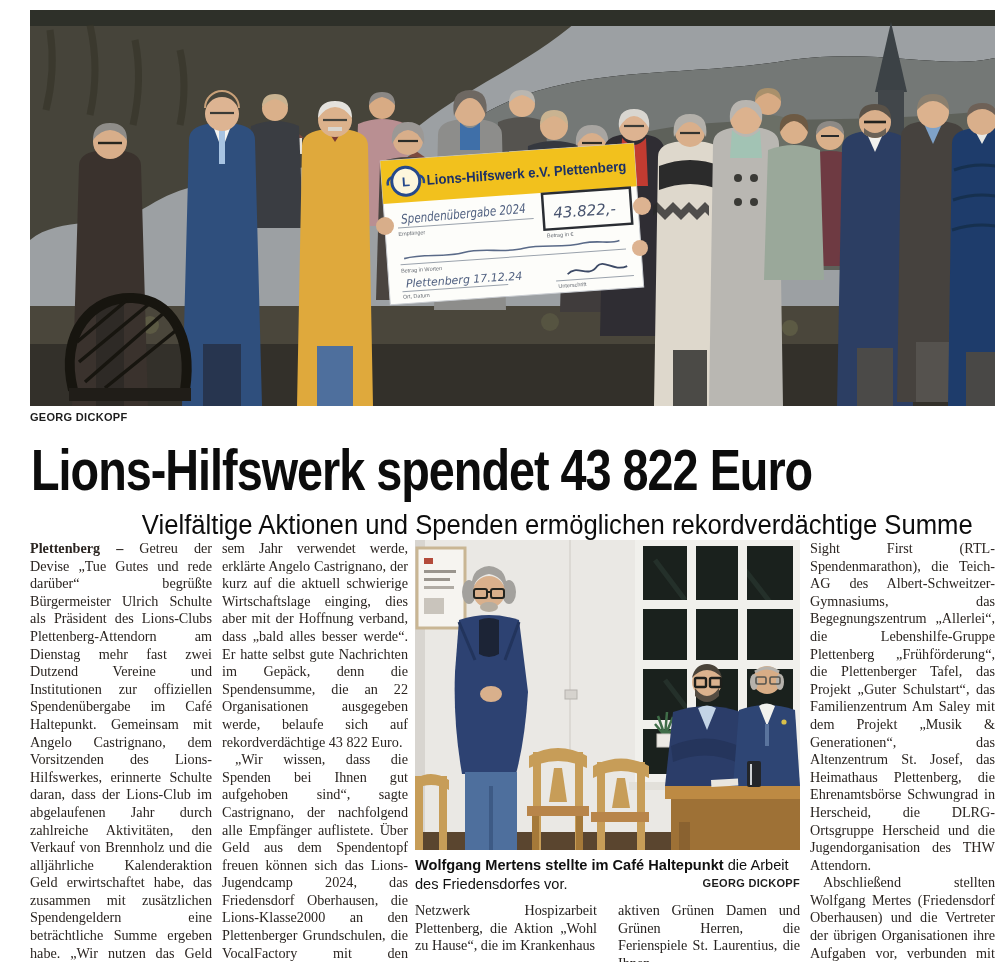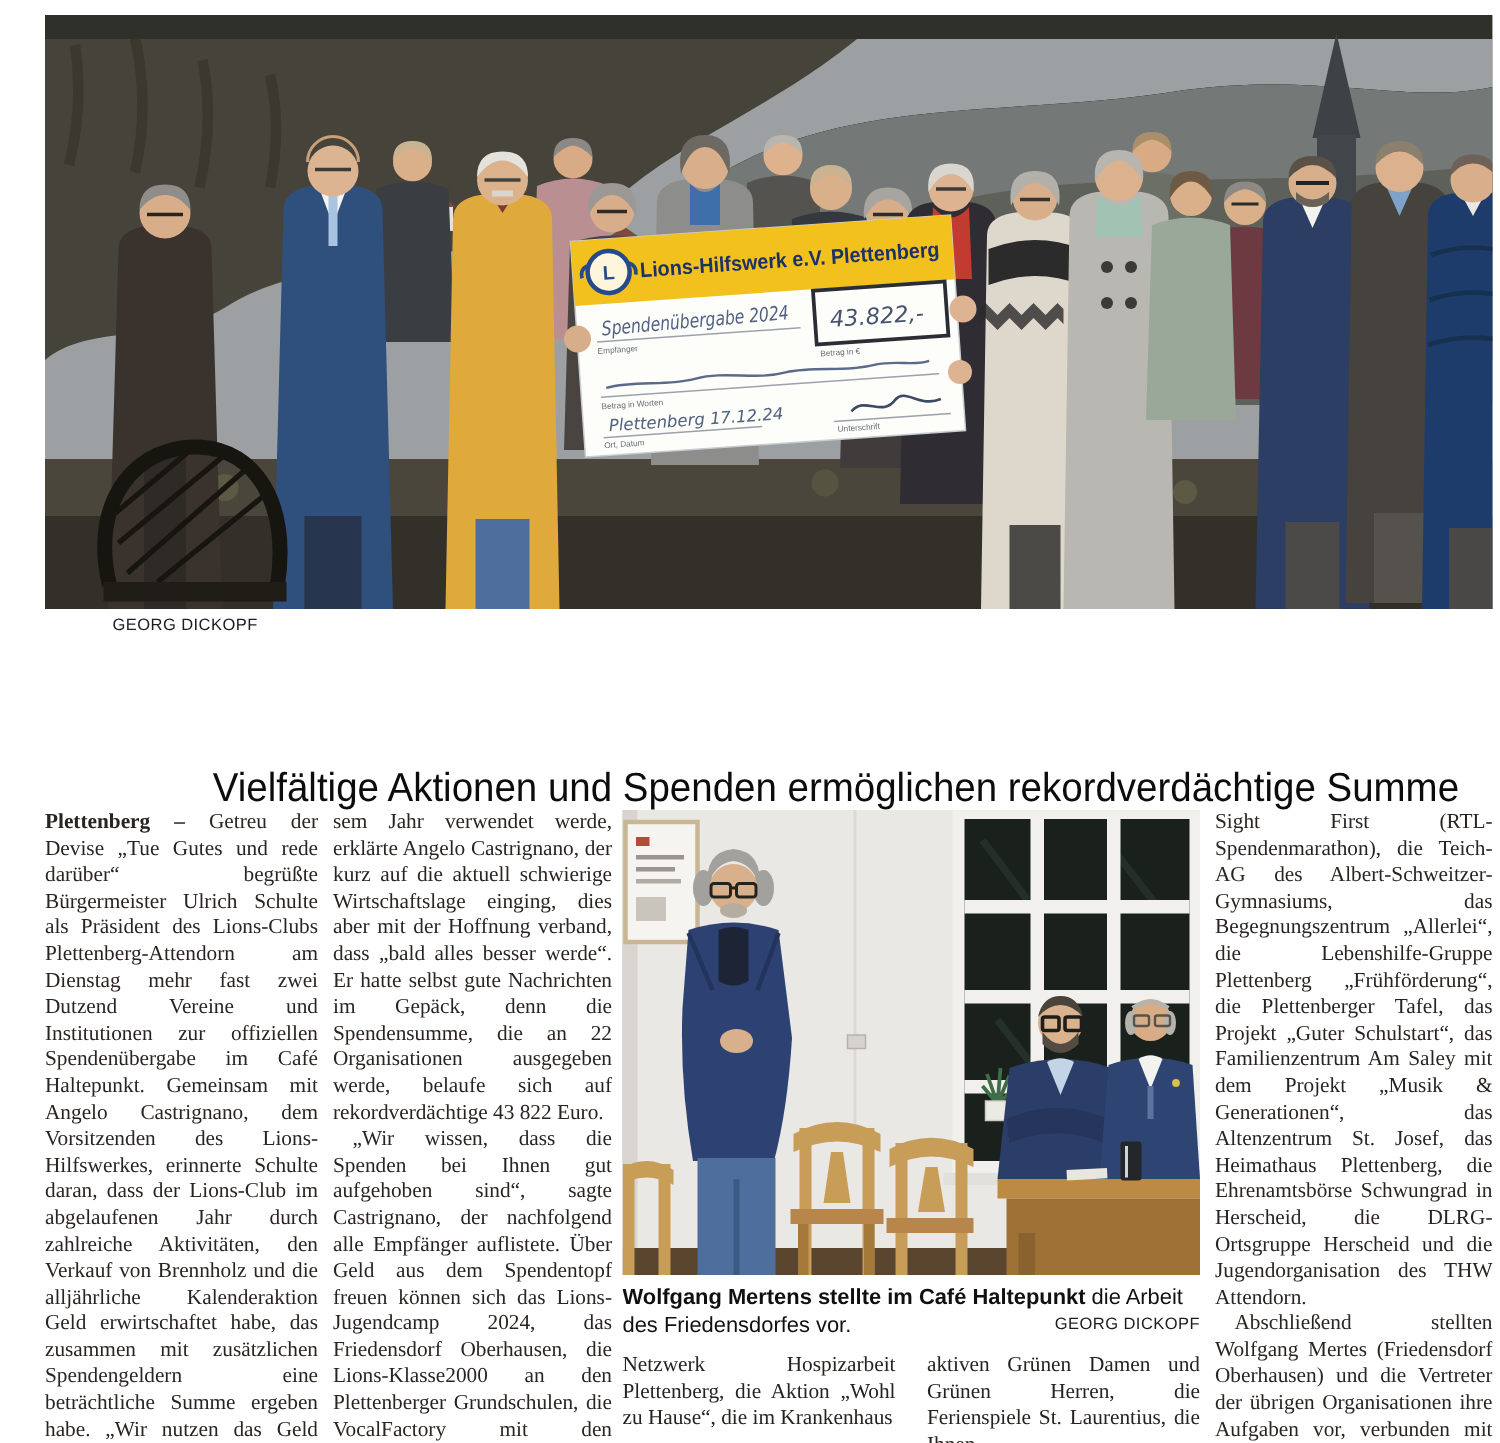--- a/index.html
+++ b/index.html
@@ -2,21 +2,21 @@
 <html><head>
 <meta charset="utf-8">
 <style>
   html,body{margin:0;padding:0;background:#ffffff;}
   body{width:1000px;height:962px;overflow:hidden;font-family:"Liberation Serif",serif;color:#262220;}
   #page{position:relative;width:1000px;height:962px;background:#ffffff;}
   .abs{position:absolute;}
   .photo{position:absolute;overflow:hidden;background:#777;}
   .cap{font-family:"Liberation Sans",sans-serif;font-size:14.6px;line-height:18.5px;color:#101010;}
   .cap b{font-weight:bold;}
-  .credit{font-family:"Liberation Sans",sans-serif;font-weight:normal;font-size:11px;color:#1d1d1d;letter-spacing:.3px;white-space:nowrap;margin-left:45px;}
+  .credit{font-family:"Liberation Sans",sans-serif;font-weight:bold;font-size:11px;color:#1d1d1d;letter-spacing:.3px;white-space:nowrap;}
   .headline-wrap{position:absolute;left:31px;top:440px;width:965px;height:62px;overflow:visible;}
   .headline{font-family:"Liberation Sans",sans-serif;font-weight:bold;font-size:57px;letter-spacing:-1.2px;white-space:nowrap;color:#0c0c0c;transform:scaleX(.82);transform-origin:0 50%;line-height:60px;}
   .subhead-wrap{position:absolute;left:30px;top:510px;width:965px;text-align:right;}
   .subhead{display:inline-block;font-family:"Liberation Sans",sans-serif;font-size:27px;white-space:nowrap;color:#0c0c0c;transform:scaleX(.95);transform-origin:50% 50%;}
   .body-col{position:absolute;top:540px;font-size:14.2px;line-height:17.6px;text-align:justify;color:#2a2420;}
   .body-col p{margin:0;}
   .body-col p.ind{text-indent:13px;}
   .lead{font-weight:bold;}
   .mid-caption{position:relative;font-family:"Liberation Sans",sans-serif;font-size:14.6px;line-height:18.5px;color:#101010;margin-top:6px;}
   .mid-caption .credit{position:absolute;right:0;bottom:1px;}
@@ -278,20 +278,23 @@
       <circle cx="355" cy="216" r="9" fill="#d8ae8a"></circle>
       <circle cx="612" cy="196" r="9" fill="#ddb391"></circle>
       <circle cx="610" cy="238" r="8" fill="#ddb391"></circle>
     </svg>
   </div>
 
   <div class="abs" style="left:30px;top:411px;width:965px;display:flex;justify-content:space-between;align-items:baseline;">
     <div class="credit">GEORG DICKOPF</div>
   </div>
 
+  <div class="headline-wrap">
+    <div class="headline">Lions-Hilfswerk spendet 43 822 Euro</div>
+  </div>
   <div class="subhead-wrap">
     <span class="subhead">Vielfältige Aktionen und Spenden ermöglichen rekordverdächtige Summe</span>
   </div>
 
   <div class="body-col" style="left:30px;width:182px;height:422px;overflow:hidden;">
     <p><span class="lead">Plettenberg – </span><span>Getreu der Devise „Tue Gutes und rede darüber“ begrüßte Bürgermeister Ulrich Schulte als Präsident des Lions-Clubs Plettenberg-Attendorn am Dienstag mehr fast zwei Dutzend Vereine und Institutionen zur offiziellen Spendenübergabe im Café Haltepunkt. Gemeinsam mit Angelo Castrignano, dem Vorsitzenden des Lions-Hilfswerkes, erinnerte Schulte daran, dass der Lions-Club im abgelaufenen Jahr durch zahlreiche Aktivitäten, den Verkauf von Brennholz und die alljährliche Kalenderaktion Geld erwirtschaftet habe, das zusammen mit zusätzlichen Spendengeldern eine beträchtliche Summe ergeben habe. „Wir nutzen das Geld nicht, um uns damit einen schönen Abend zu machen“, betonte Schulte.</span></p>
 
   </div>
 
   <div class="body-col" style="left:222px;width:186px;height:422px;overflow:hidden;">

